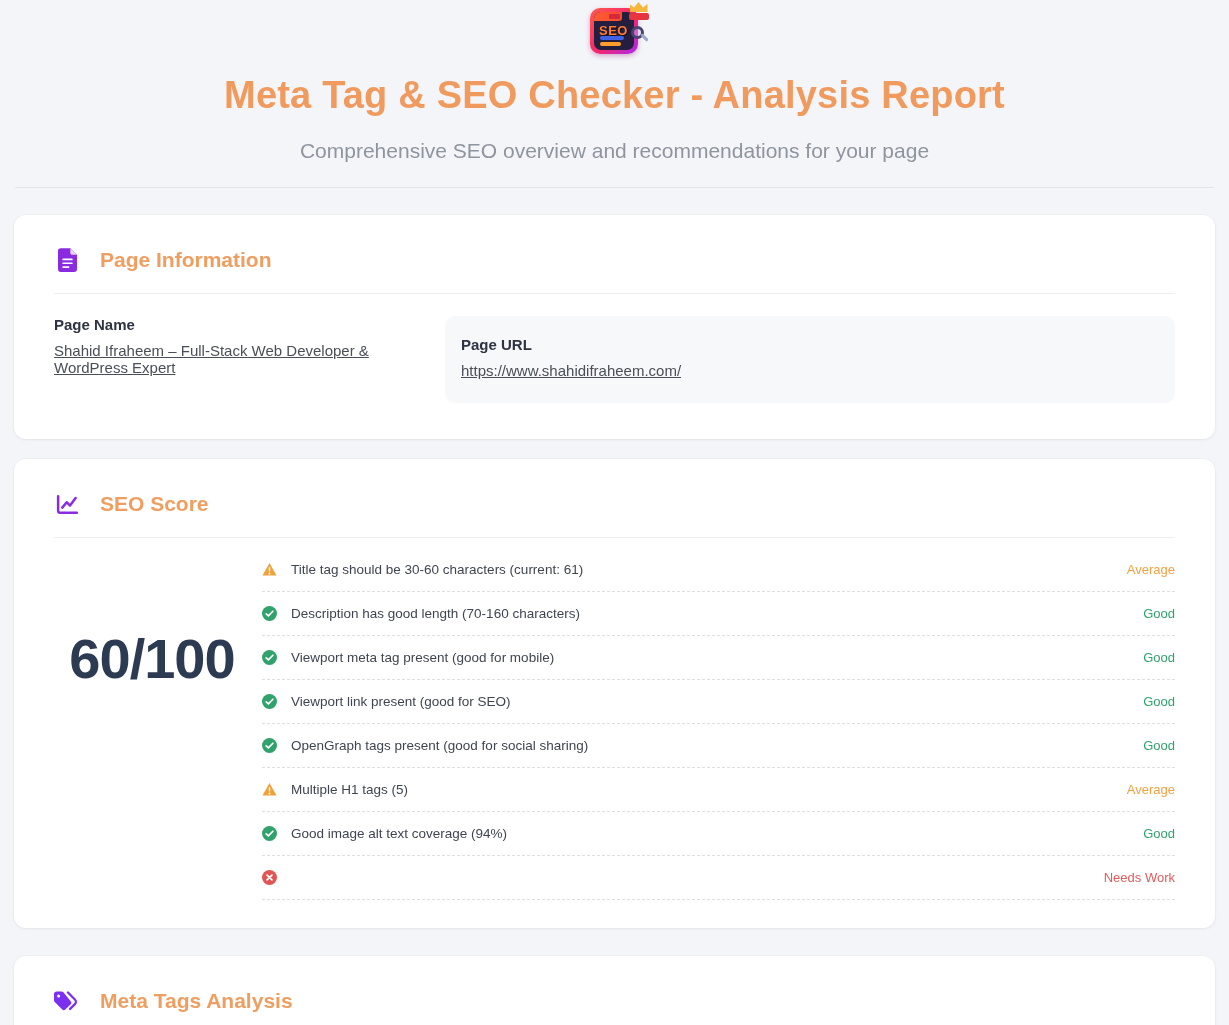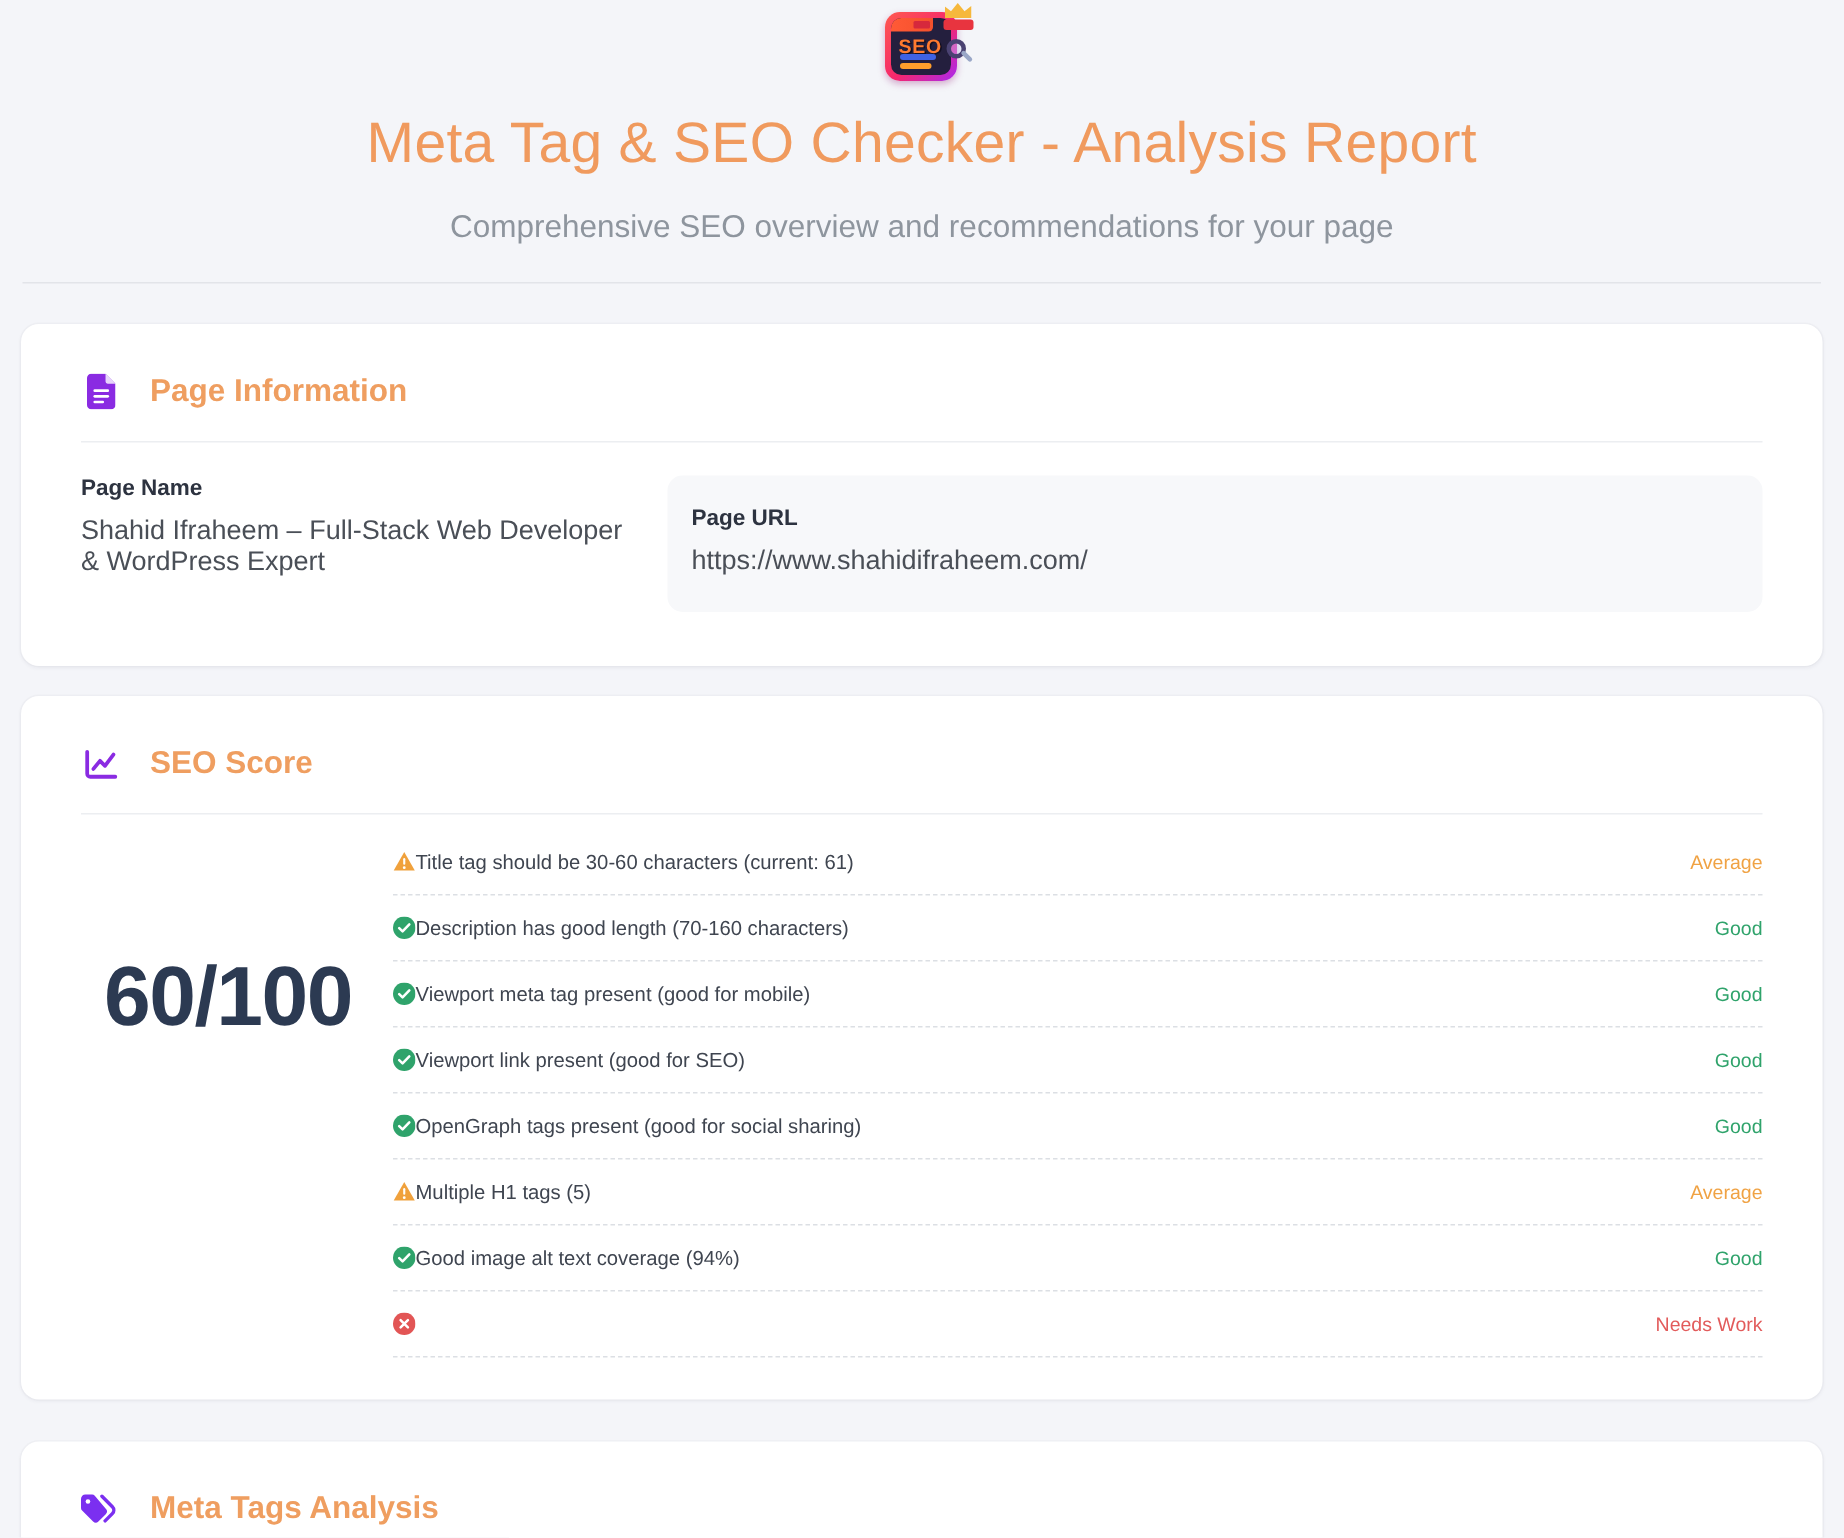--- a/index.html
+++ b/index.html
@@ -42,51 +42,51 @@
     position:absolute; right:6px; top:22px; width:13px; height:13px;
     border:3px solid #4a4272; border-radius:50%;
     background:rgba(210,220,255,.35);
   }
   .logo-lens::after {
     content:""; position:absolute; width:9px; height:3px; background:#9aa7c7;
     border-radius:2px; right:-8px; bottom:-3px; transform:rotate(45deg);
   }
   h1.report-title {
     margin-top:14px;
-    font-size:38px; font-weight:normal; color:#f09a5e; letter-spacing:.2px;
+    font-size:38px; font-weight:bold; color:#f09a5e; letter-spacing:.2px;
   }
   .report-subtitle { margin-top:22px; font-size:21px; color:#8e959e; }
   .header-divider { border:none; border-top:1px solid #e2e4e9; margin:24px 15px 0 15px; }
 
   
   .card {
     background:#fff; border-radius:12px; margin:0 14px;
     box-shadow:0 1px 3px rgba(30,35,60,.06), 0 0 0 1px rgba(30,35,60,.02);
     padding:32px 28px 28px 28px;
   }
   .card + .card { margin-top:20px; }
   .card-head { display:flex; align-items:center; gap:20px; padding-left:12px; }
   .card-head .sec-icon { width:26px; height:26px; display:flex; align-items:center; justify-content:center; }
   .card-title { font-size:21px; font-weight:bold; color:#ef9e60; }
   .card-head-divider { border:none; border-top:1px solid #eceef1; margin:20px 12px 0 12px; }
 
   
   #card-page-info { margin-top:27px; }
   .info-grid { display:grid; grid-template-columns:372px 1fr; gap:19px; margin:22px 12px 8px 12px; }
   .info-label { font-size:15px; font-weight:bold; color:#2d3340; }
-  .info-value { margin-top:9px; font-size:18px; color:#4a4f57; }
+  .info-value { margin-top:9px; font-size:15px; color:#4a4f57;text-decoration:underline; }
   .info-box { background:#f7f8fa; border-radius:10px; padding:20px 16px 24px 16px; }
 
   
   .score-body { display:flex; margin-top:10px; }
   .score-left { width:220px; display:flex; justify-content:center; align-self:flex-start; margin-top:78px; }
   .score-value { font-size:56px; font-weight:bold; color:#2c3a52; letter-spacing:-1px; }
   .score-list { flex:1; margin-right:12px; }
   .score-row {
-    display:flex; align-items:center; 
+    display:flex; align-items:center; gap:14px;
     padding:14px 0; border-bottom:1px dashed #dcdfe4;
     font-size:13.5px; color:#3f4550;
   }
   .score-row .row-icon { width:15px; height:15px; flex:0 0 15px; display:flex; }
   .status { margin-left:auto; font-size:13px; }
   .status.average { color:#f0a243; }
   .status.good { color:#2fa36b; }
   .status.needs-work { color:#e25b5b; }
 
   

